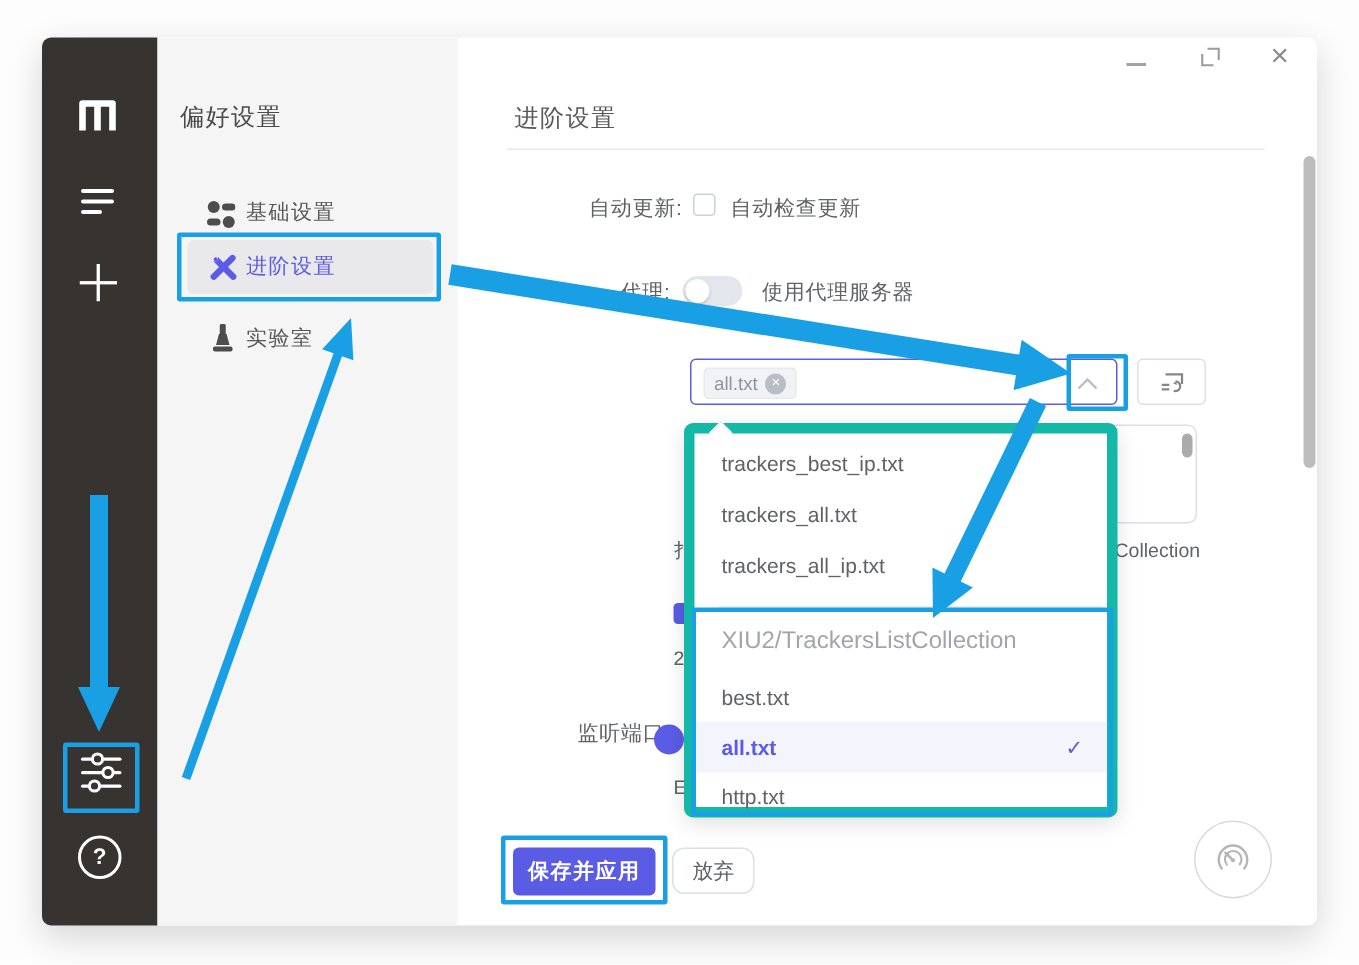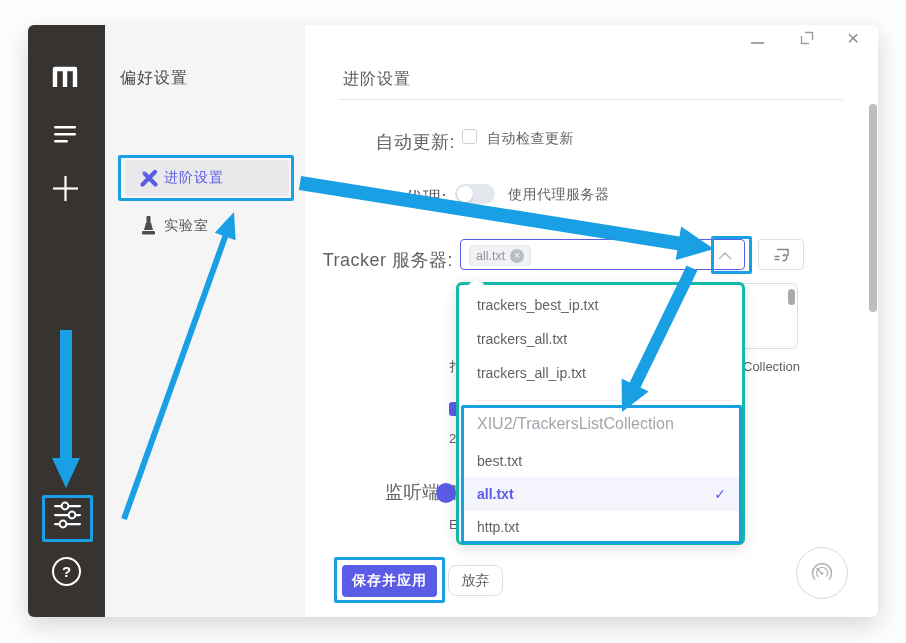--- a/index.html
+++ b/index.html
@@ -15,31 +15,31 @@
   .window{left:28px;top:25px;width:850px;height:592px;background:#fff;border-radius:6px;box-shadow:0 8px 24px rgba(0,0,0,.16);}
   .dark-sidebar{left:28px;top:25px;width:77px;height:592px;background:var(--sidebar-bg);border-radius:6px 0 0 6px;}
   .pref-nav{left:105px;top:25px;width:200px;height:592px;background:var(--nav-bg);}
   .nav-title{left:120px;top:68px;font-size:16px;color:#4a4a4a;letter-spacing:1px;}
   .nav-item{left:125px;width:164px;height:36px;border-radius:4px;cursor:pointer;}
   .nav-item.selected{background:#e9e9ec;}
   .nav-label{position:absolute;left:39px;top:9px;font-size:14px;color:#595959;letter-spacing:1px;}
   .nav-item.selected .nav-label{color:var(--accent);}
   .main-title{left:343px;top:69px;font-size:16px;color:#595959;letter-spacing:1px;}
   .divider{left:338px;top:99px;width:505px;height:1px;background:#e7e7e7;}
-  .form-label{font-size:18px;color:#606266;text-align:right;letter-spacing:.5px;}
+  .form-label{font-size:14px;color:#606266;text-align:right;letter-spacing:.5px;}
   .plain-text{font-size:14px;color:#606266;letter-spacing:.5px;}
   .checkbox{width:15px;height:15px;border:1px solid #ccd0d7;border-radius:3px;background:#fff;}
   .toggle{width:40px;height:20px;border-radius:10px;background:#e3e6ec;}
   .toggle .knob{position:absolute;left:2px;top:2px;width:16px;height:16px;border-radius:50%;background:#fff;box-shadow:0 1px 2px rgba(0,0,0,.2);}
   .select-input{left:460px;top:239px;width:285px;height:31px;background:#fff;border:1px solid var(--accent);border-radius:4px;}
   .tag{position:absolute;left:8px;top:5px;height:21px;background:#f0f2f5;border:1px solid #e7e9ec;border-radius:3px;display:flex;align-items:center;padding:0 6px;gap:5px;}
   .tag-text{font-size:12.5px;color:#909399;}
   .tag-close{width:14px;height:14px;border-radius:50%;background:#b9bdc5;color:#fff;font-size:10px;line-height:14px;text-align:center;cursor:pointer;}
   .icon-btn{background:#fff;border:1px solid #dcdfe6;border-radius:4px;cursor:pointer;display:flex;align-items:center;justify-content:center;}
-  .dropdown{left:456px;top:282px;width:289px;height:263px;background:#fff;border:3px solid #14b8a6;border-radius:6px;box-shadow:0 4px 14px rgba(0,0,0,.12);z-index:10;}
+  .dropdown{left:456px;top:282px;width:289px;height:263px;background:#fff;border:7px solid #14b8a6;border-radius:6px;box-shadow:0 4px 14px rgba(0,0,0,.12);z-index:10;}
   .dd-notch{position:absolute;left:12px;top:-6px;width:11px;height:11px;background:#fff;border-left:1px solid #ebeef2;border-top:1px solid #ebeef2;transform:rotate(45deg);}
   .dd-item{position:absolute;left:0;width:100%;height:34px;line-height:34px;padding-left:18px;font-size:14px;color:#606266;cursor:pointer;}
   .dd-item.selected{background:#f4f4fc;color:var(--accent);font-weight:bold;}
   .dd-check{position:absolute;right:16px;top:0;font-weight:bold;color:var(--accent);}
   .dd-divider{position:absolute;left:16px;width:256px;height:1px;background:#ececec;}
   .dd-group{position:absolute;left:18px;font-size:16px;color:#a0a6ad;}
   .btn-primary{left:342px;top:565px;width:95px;height:32px;background:var(--accent);border:none;border-radius:4px;color:#fff;font-size:14px;font-weight:bold;letter-spacing:1px;cursor:pointer;}
   .btn-plain{left:448px;top:565px;width:55px;height:31px;background:#fff;border:1px solid #dcdfe6;border-radius:8px;color:#606266;font-size:14px;cursor:pointer;}
   .abox{border:3px solid var(--annotation);border-radius:2px;z-index:21;pointer-events:none;}
   .arrows{left:0;top:0;z-index:20;pointer-events:none;}
@@ -81,20 +81,29 @@
     <circle cx="13" cy="5" r="3.4" fill="var(--sidebar-bg)" stroke="#fff" stroke-width="2"></circle>
     <circle cx="20" cy="14" r="3.4" fill="var(--sidebar-bg)" stroke="#fff" stroke-width="2"></circle>
     <circle cx="11" cy="23" r="3.4" fill="var(--sidebar-bg)" stroke="#fff" stroke-width="2"></circle>
   </svg>
 
   <div class="abs q-circle">?</div>
 
   <div class="abs pref-nav"></div>
   <div class="abs nav-title">偏好设置</div>
 
+  <div class="abs nav-item" style="top:124px;">
+    <svg style="position:absolute;left:13px;top:10px;" width="19" height="18" viewBox="0 0 19 18">
+      <circle cx="4.5" cy="4" r="4" fill="#4d4d4d"></circle>
+      <rect x="10" y="1.6" width="9" height="4.8" rx="2.4" fill="#4d4d4d"></rect>
+      <rect x="0" y="11.6" width="9" height="4.8" rx="2.4" fill="#4d4d4d"></rect>
+      <circle cx="14.5" cy="14" r="4" fill="#4d4d4d"></circle>
+    </svg>
+    <span class="nav-label">基础设置</span>
+  </div>
 
   <div class="abs nav-item selected" style="top:160px;">
     <svg style="position:absolute;left:14px;top:8px;" width="20" height="20" viewBox="0 0 20 20">
       <line x1="4" y1="4" x2="16.5" y2="16.5" stroke="var(--accent)" stroke-width="4.2" stroke-linecap="round"></line>
       <line x1="16" y1="4" x2="3.5" y2="16.5" stroke="var(--accent)" stroke-width="4.2" stroke-linecap="round"></line>
       <circle cx="4" cy="4" r="2.4" fill="#e9e9ec"></circle>
       <circle cx="4.8" cy="4.8" r="1.3" fill="var(--accent)"></circle>
     </svg>
     <span class="nav-label">进阶设置</span>
   </div>
@@ -121,21 +130,20 @@
   <div class="abs form-label" style="left:352px;top:130px;width:103px;">自动更新:</div>
   <div class="abs checkbox" style="left:462px;top:129px;"></div>
   <div class="abs plain-text" style="left:487px;top:130px;">自动检查更新</div>
 
   <div class="abs form-label" style="left:352px;top:186px;width:95px;">代理:</div>
   <div class="abs toggle" style="left:455px;top:184px;">
       <span class="knob"></span>
     </div>
   <div class="abs plain-text" style="left:508px;top:186px;">使用代理服务器</div>
 
-  <div class="abs form-label" style="left:318px;top:248px;width:135px;">Tracker 服务器:</div>
   <div class="abs select-input">
     <span class="tag">
       <span class="tag-text">all.txt</span>
       <span class="tag-close">×</span>
     </span>
     <svg style="position:absolute;right:12px;top:12px;cursor:pointer;" width="14" height="8" viewBox="0 0 14 8">
       <polyline points="1,7 7,1 13,7" fill="none" stroke="#b9bec7" stroke-width="1.6"></polyline>
     </svg>
   </div>
   <div class="abs icon-btn" style="left:758px;top:239px;width:46px;height:31px;">

